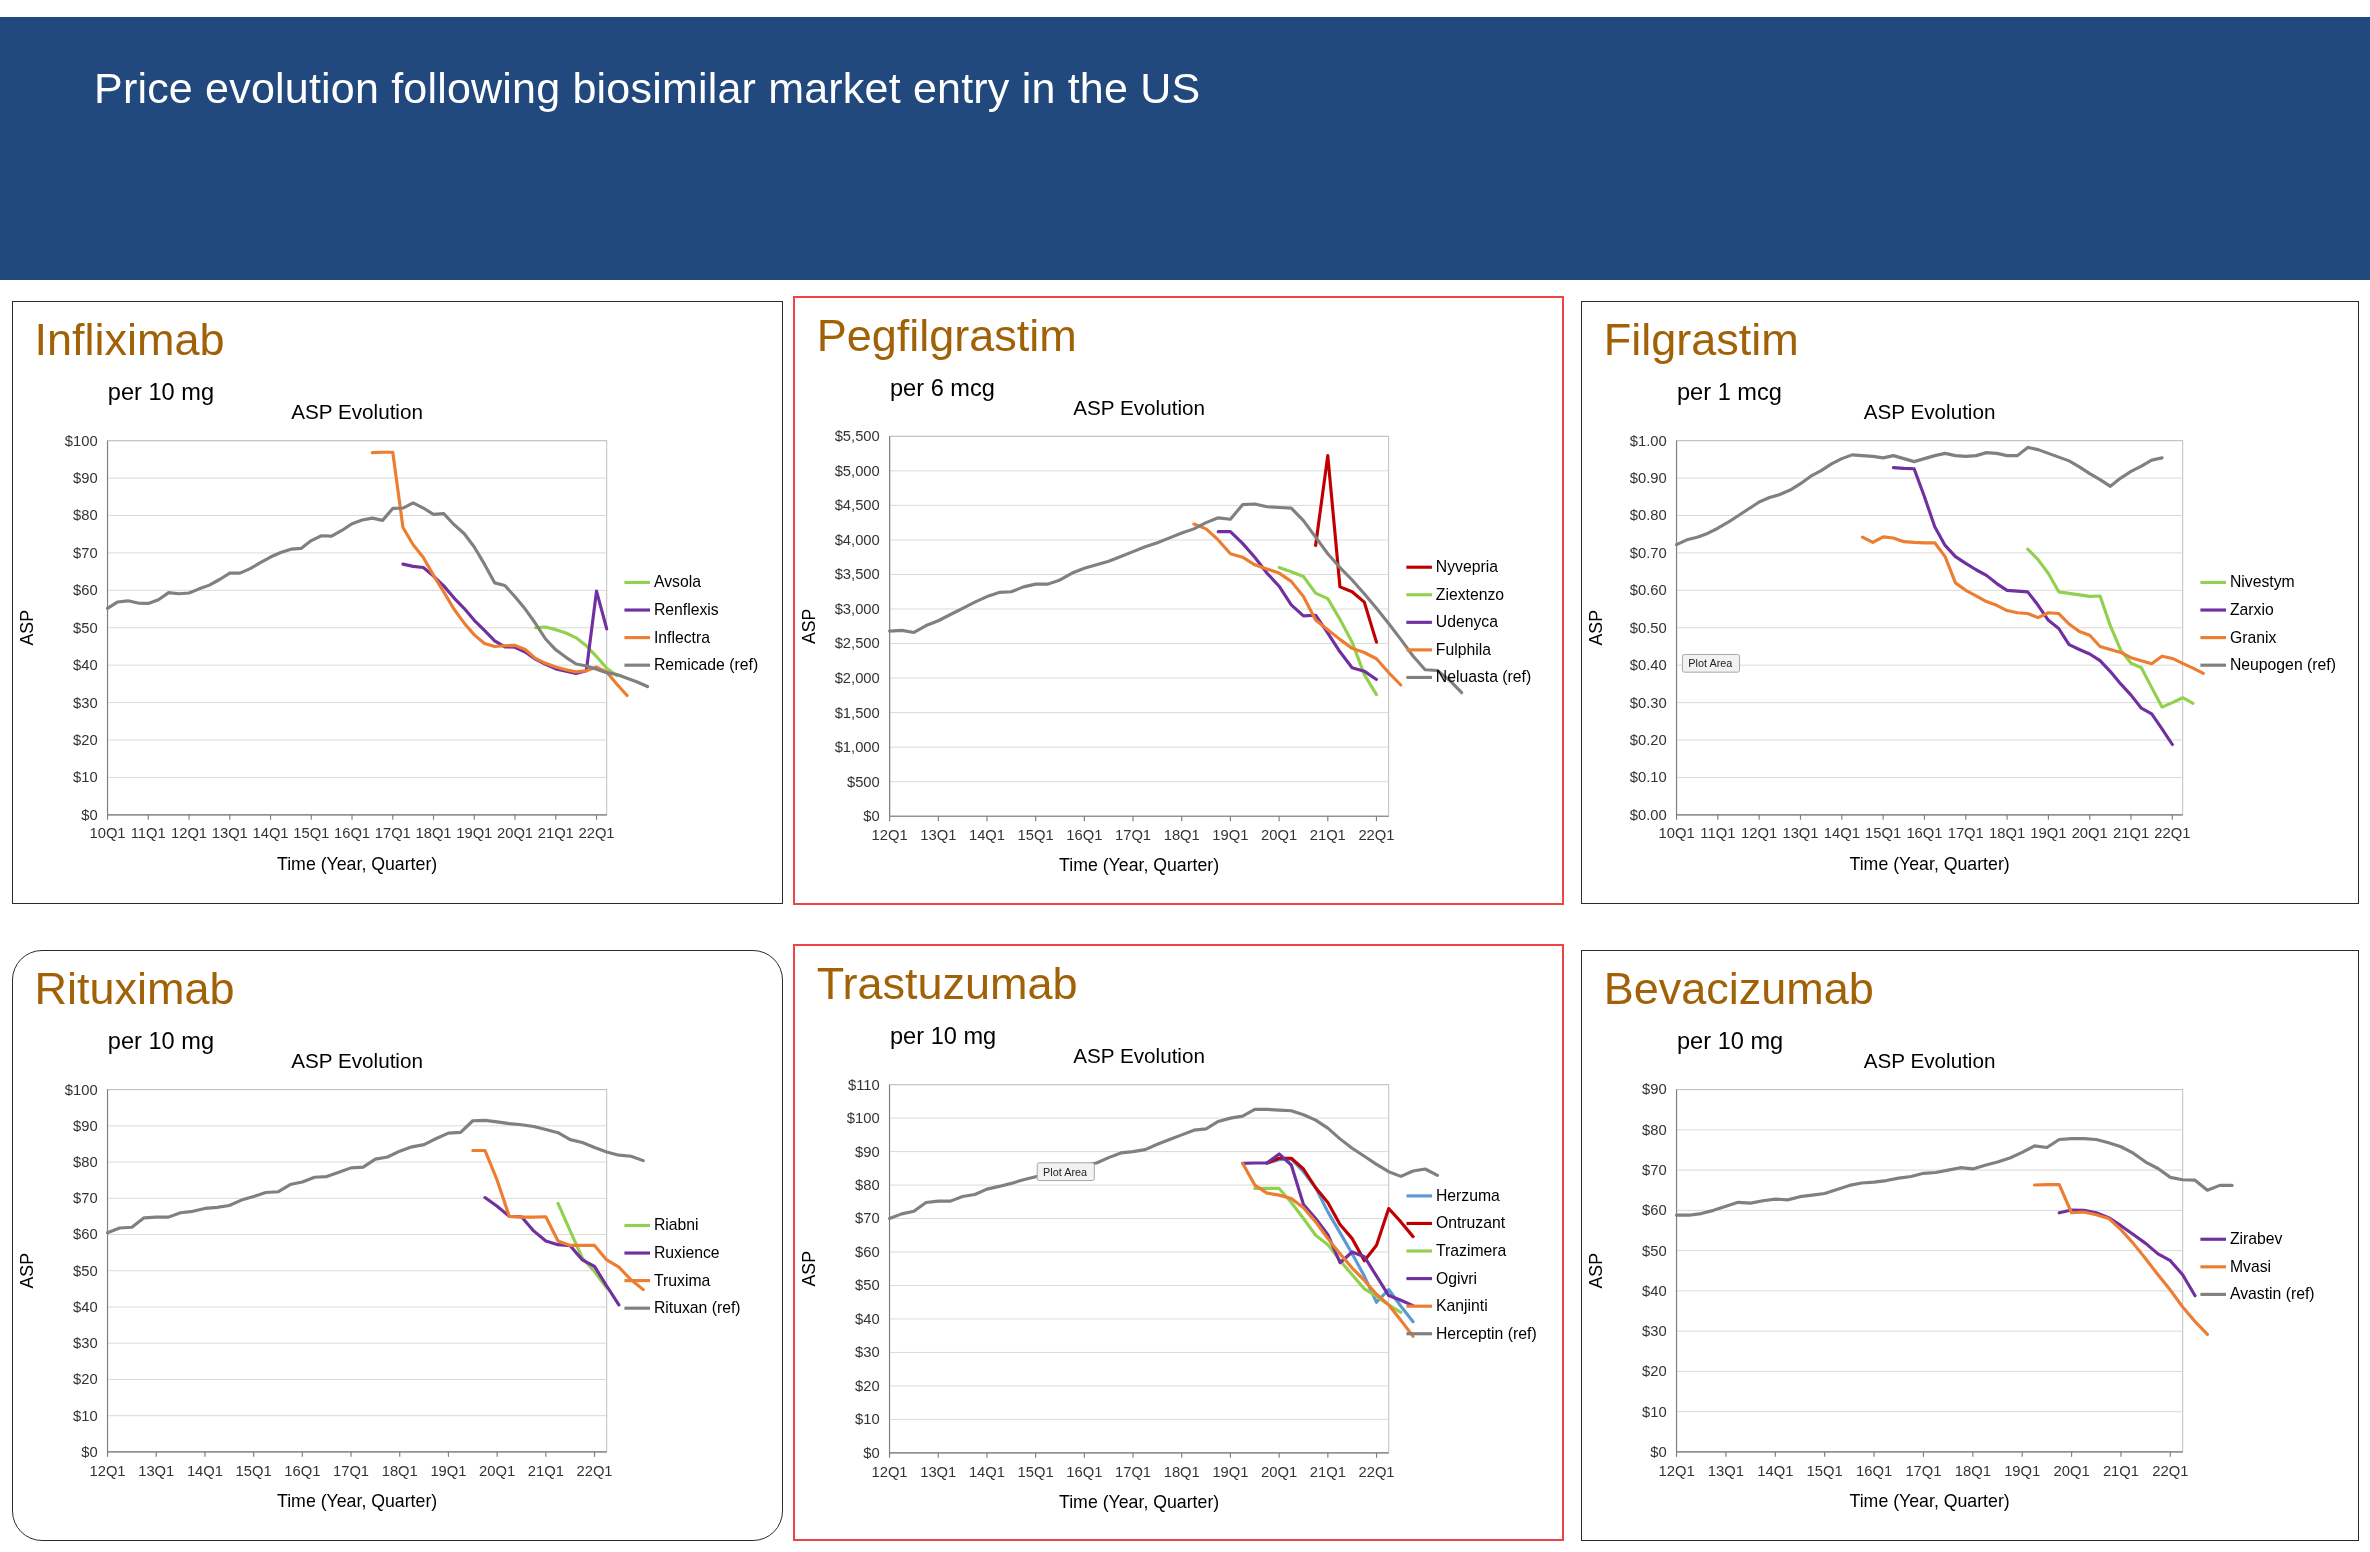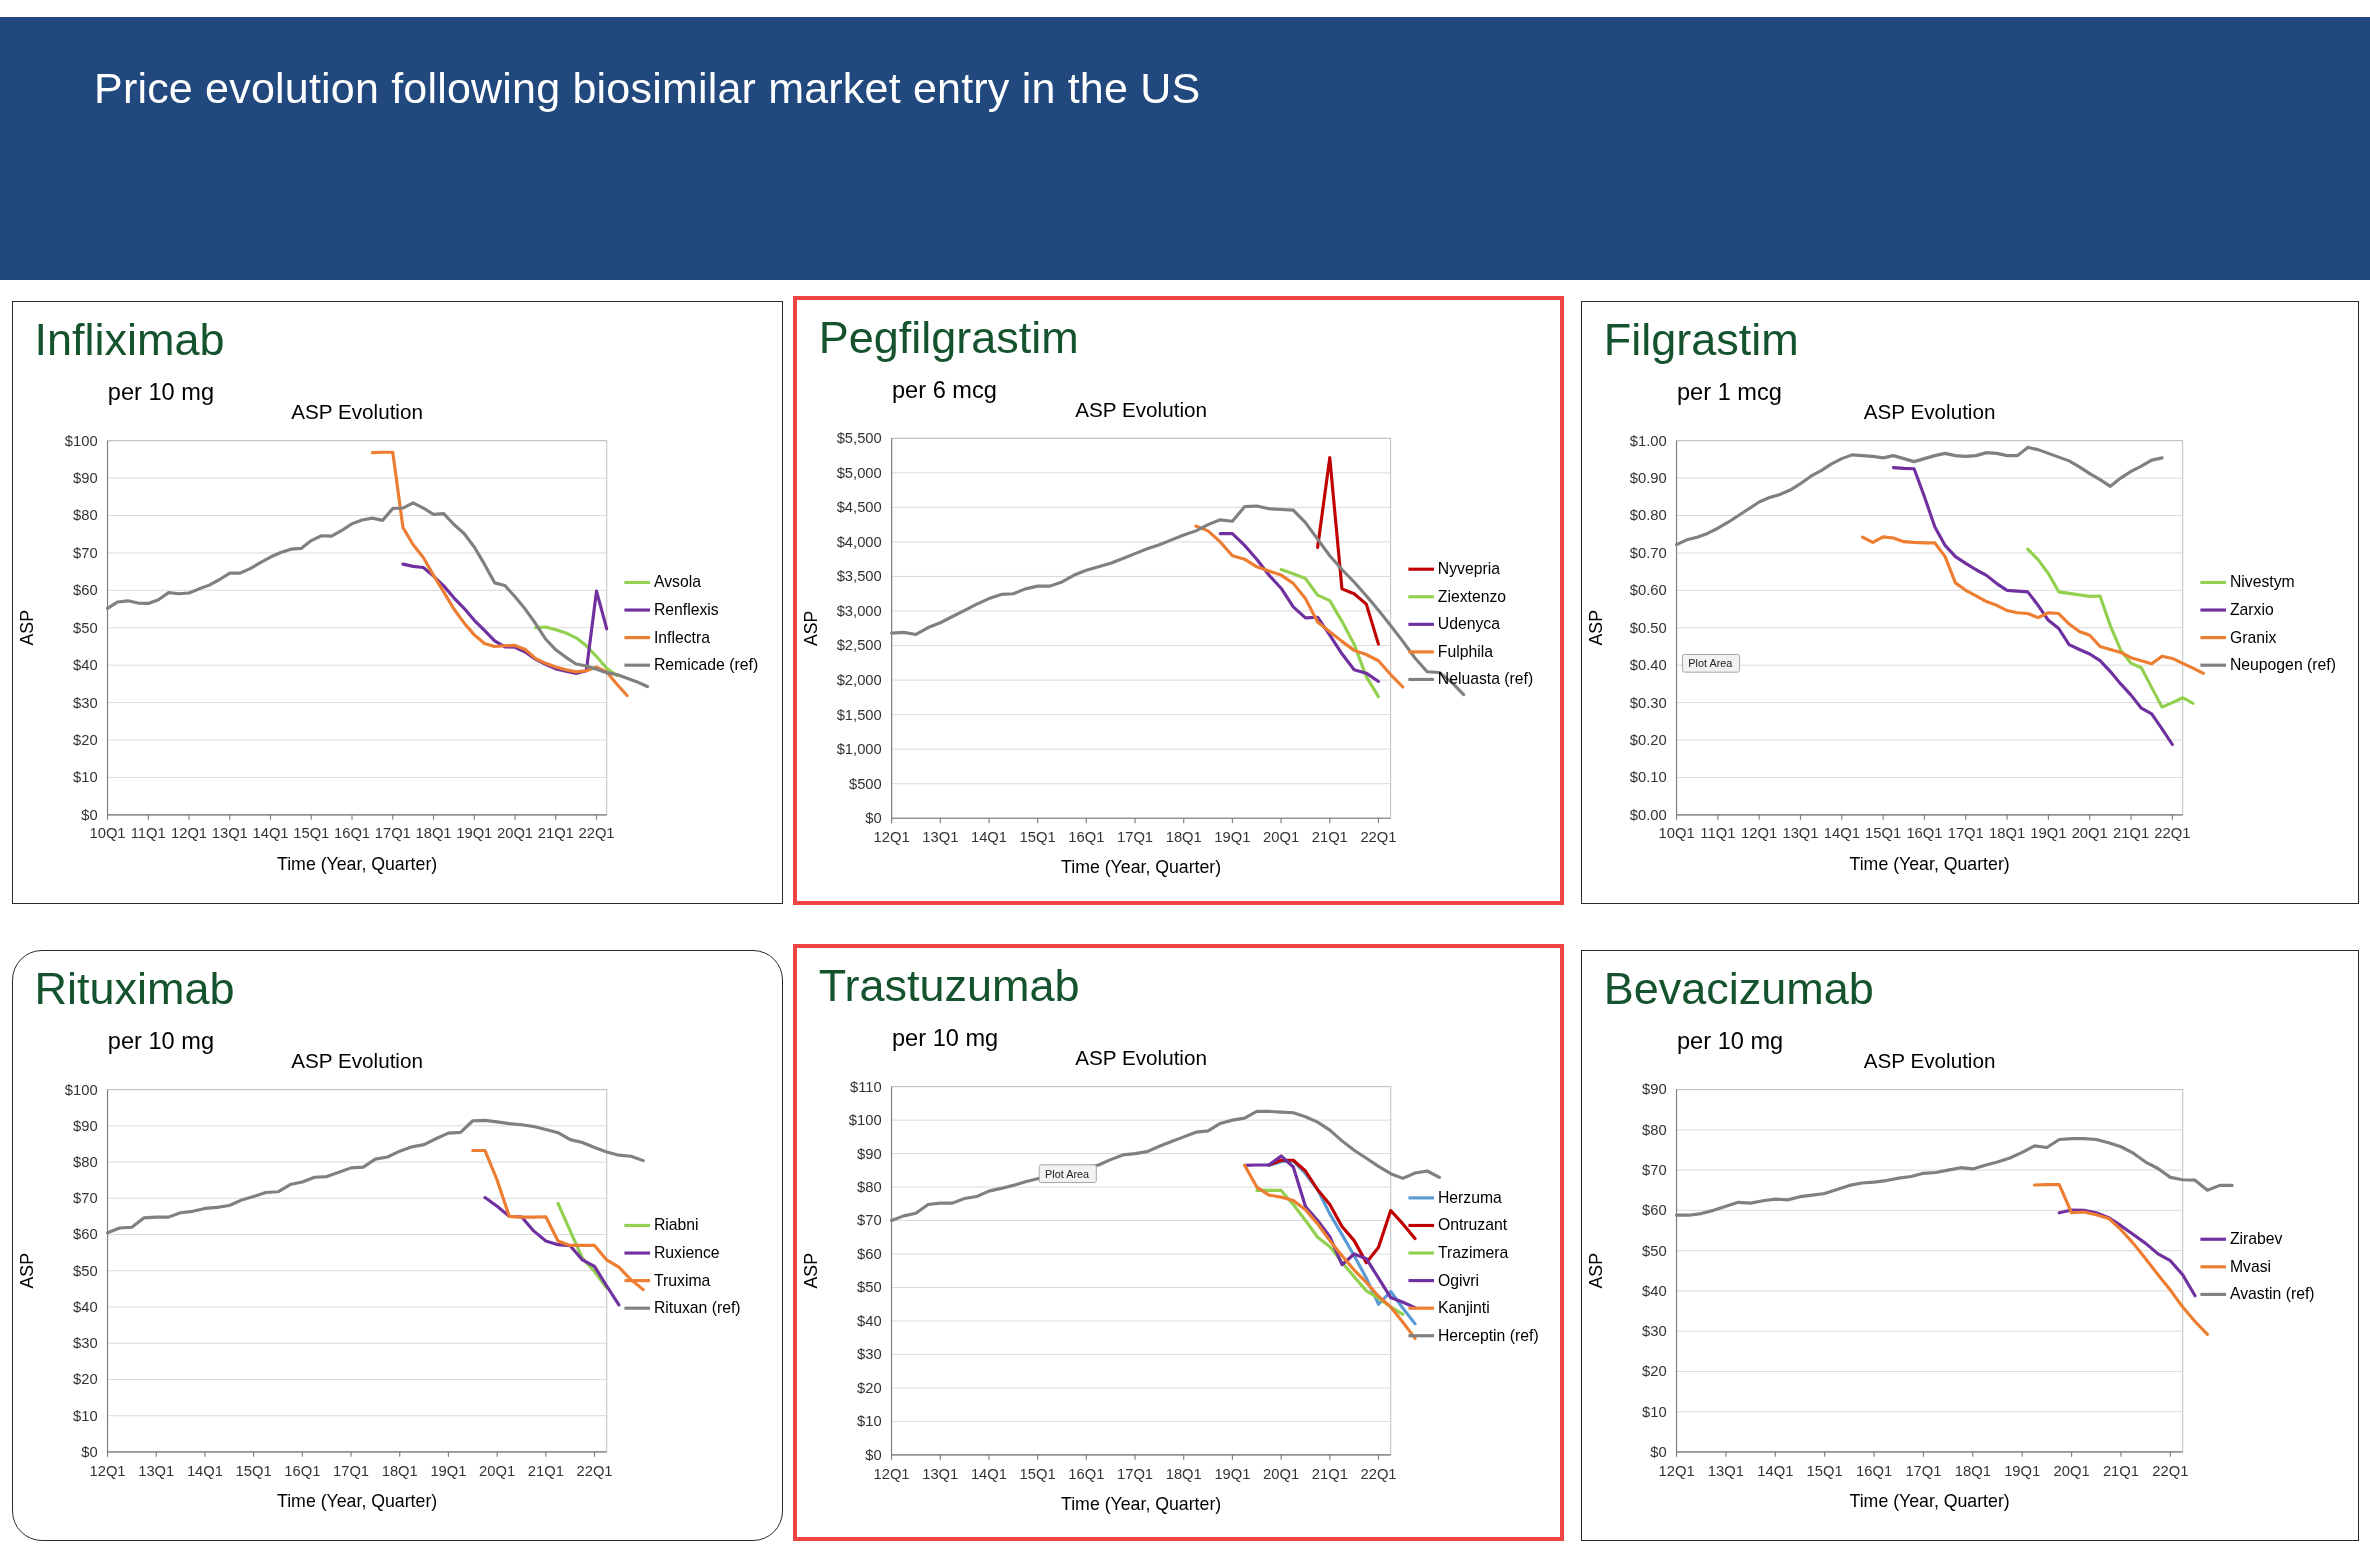--- a/index.html
+++ b/index.html
@@ -26,25 +26,25 @@
     position: absolute; left: 94px; top: 138px;
     color: #ffffff; font-size: 63px; font-weight: 400;
     letter-spacing: 0.2px; white-space: nowrap;
   }
 
   
   .panel {
     position: absolute; background:#fff;
     border: 1px solid #2b2b2b;
   }
-  .panel.thick { border: 4px solid #ef4444; }
+  .panel.thick { border: 2px solid #ef4444; }
 
   .panel-title {
     position: absolute; left: 21.7px; top: 11.8px;
-    font-size: 45px; font-weight: 400; color:#14532d; white-space: nowrap;
+    font-size: 45px; font-weight: 400; color:#a16207; white-space: nowrap;
   }
   .panel-sub {
     position: absolute; left: 71px; top: 77px;
     font-size: 23.6px; font-weight: 400; color:#000; white-space: nowrap; margin-left: 24px;
   }
   .chart-holder { position:absolute; left:0; top: 95px; width: 100%; }
 
   svg { display:block; }
   .ctitle { font-size: 21px; fill:#000; font-family:"Liberation Sans", sans-serif; }
   .tick   { font-size: 15px; fill:#333; font-family:"Liberation Sans", sans-serif; }

